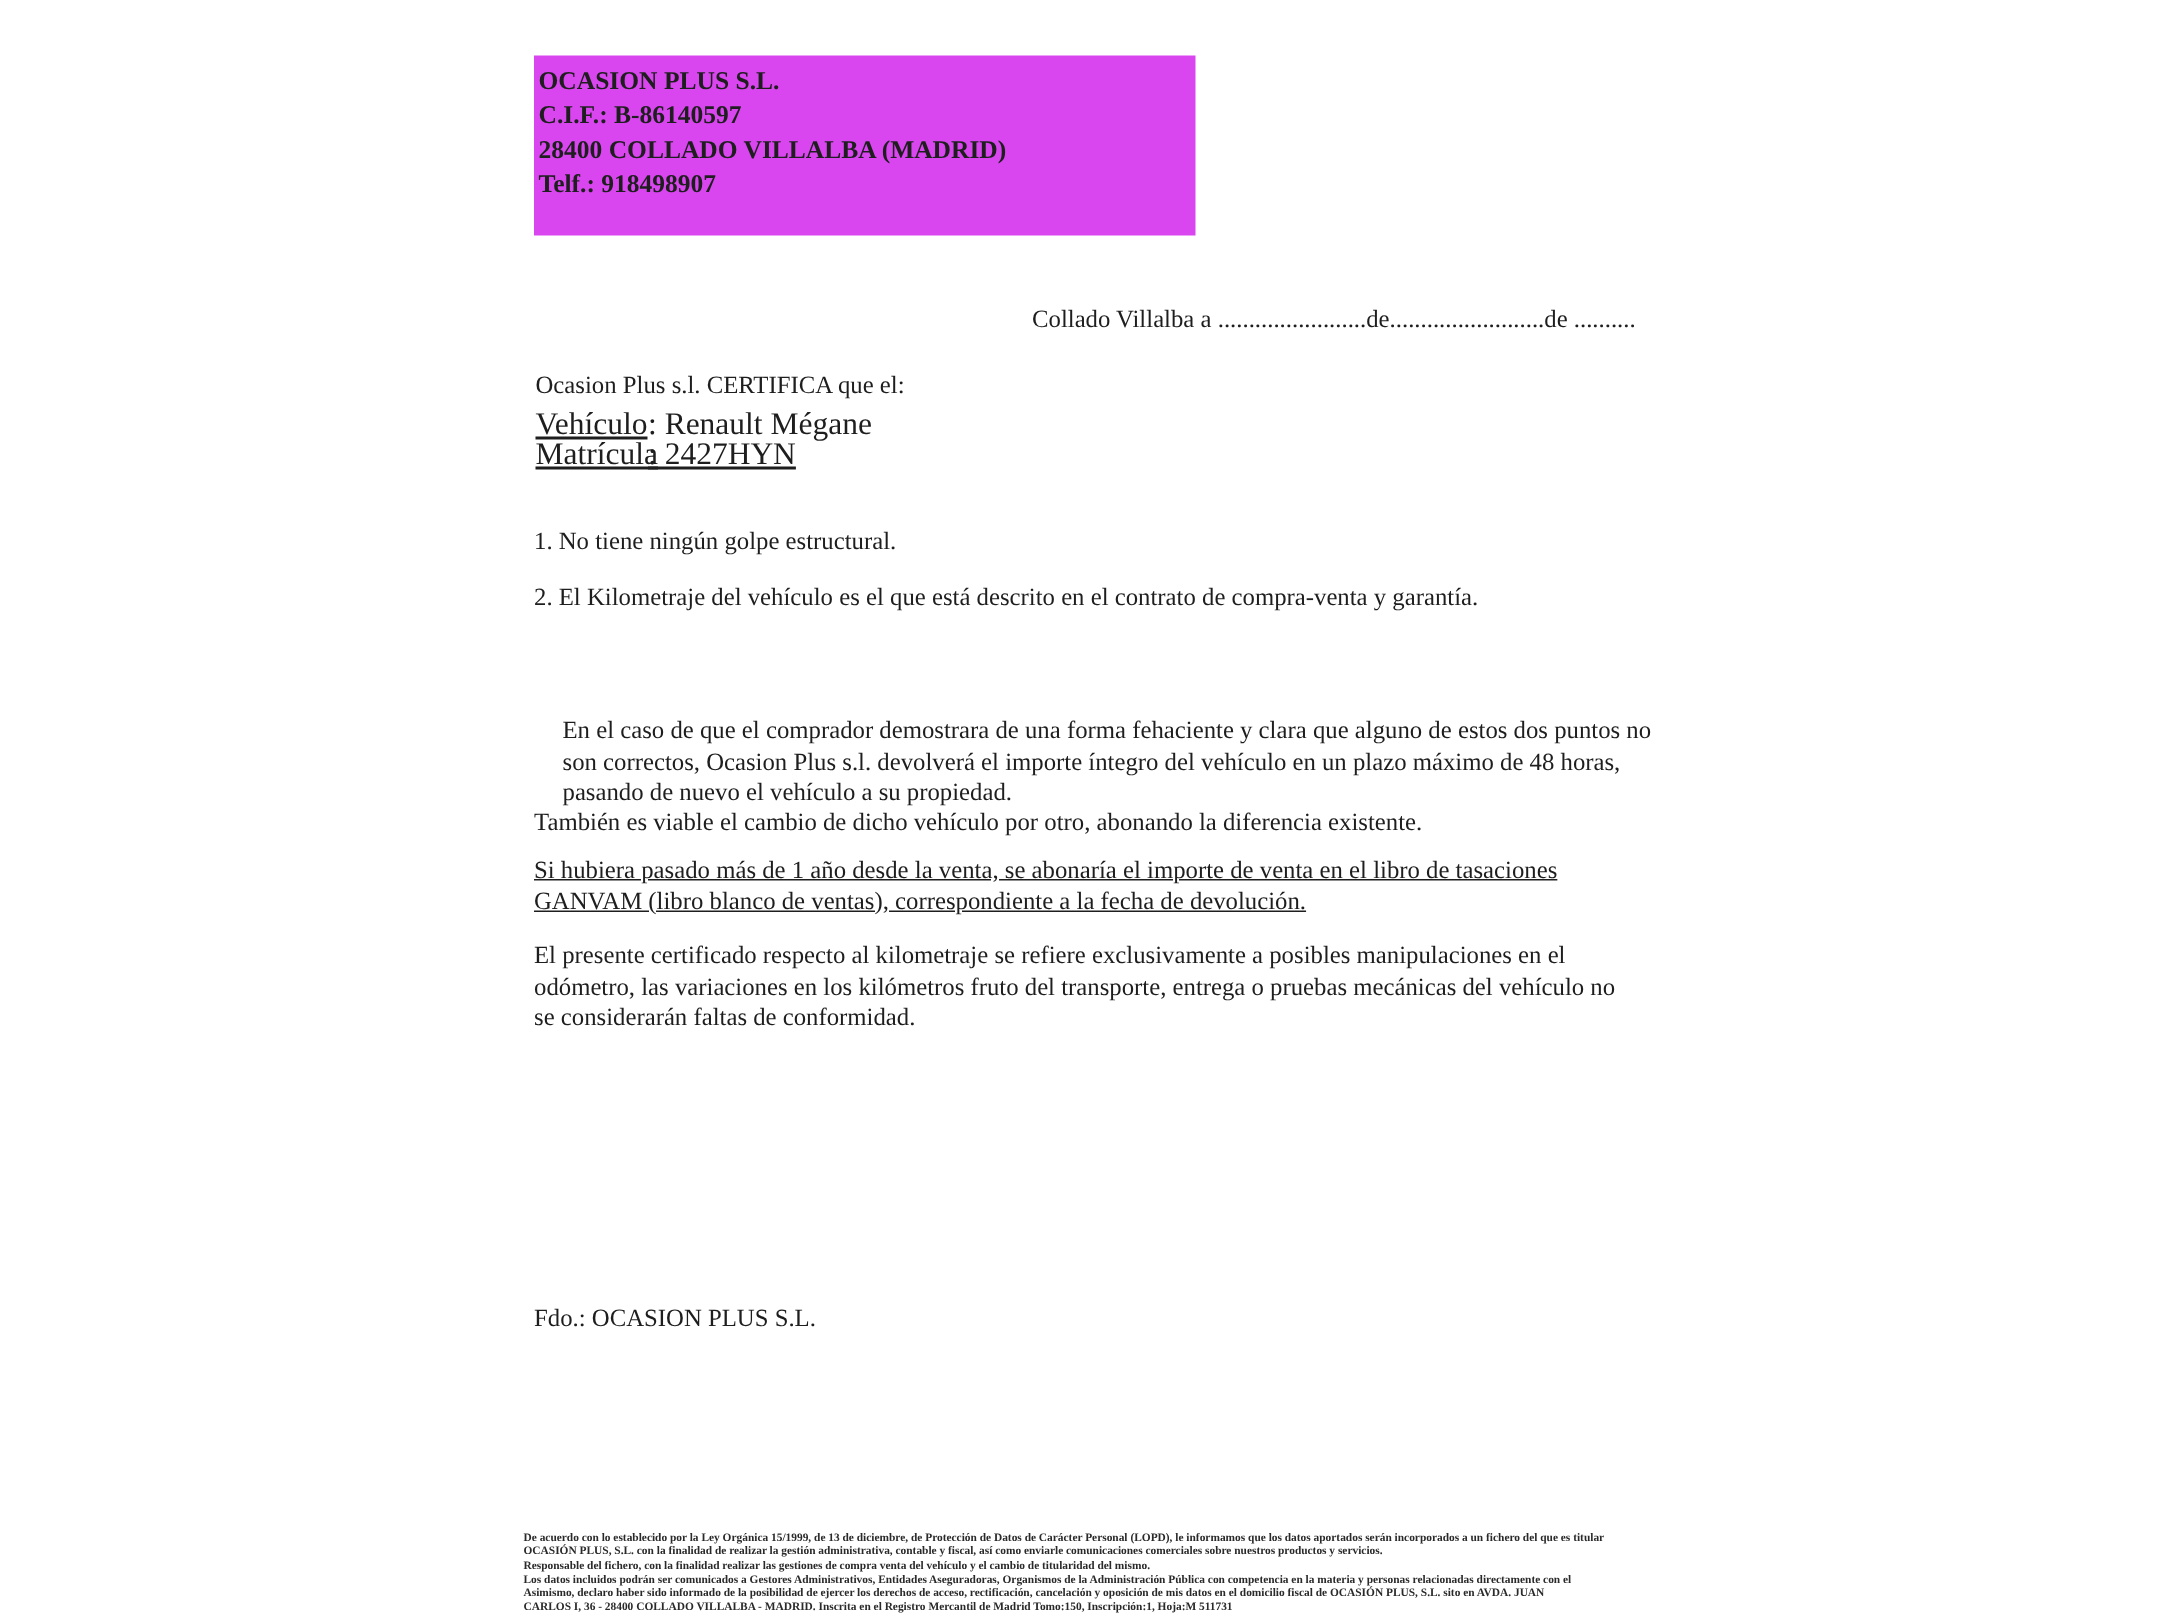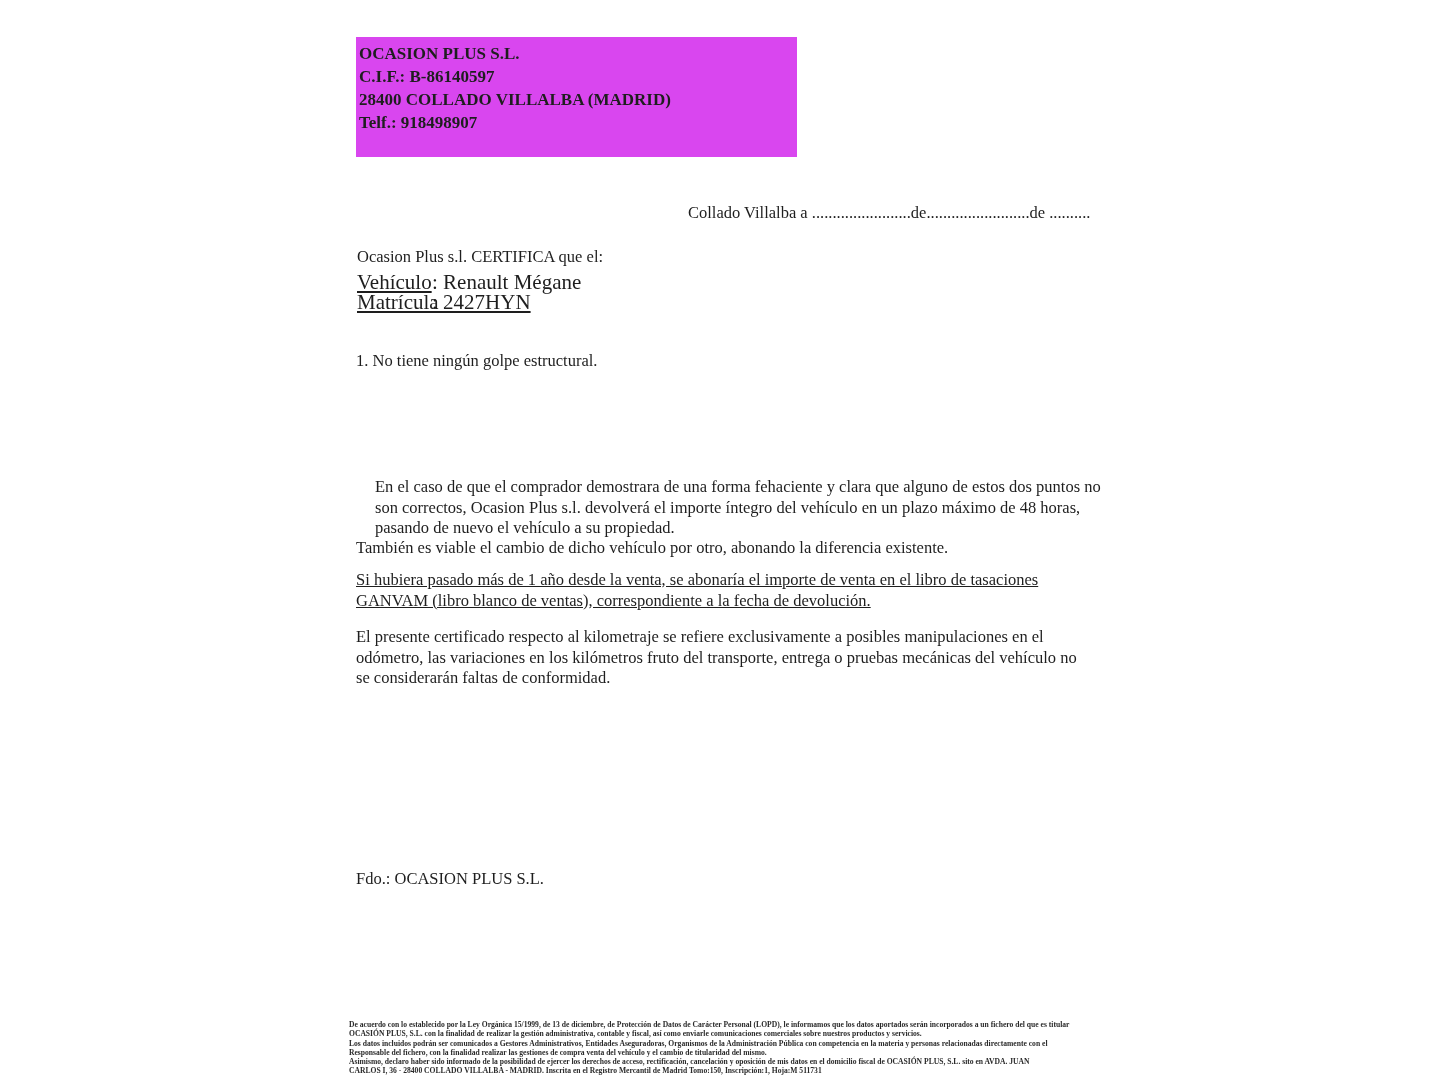--- a/index.html
+++ b/index.html
@@ -121,30 +121,31 @@
 
   <div class="cert-row vehicle">
     <span class="cert-label-wrap"><u>Vehículo</u></span><span>: Renault Mégane</span>
   </div>
 
   <div class="cert-row plate">
     <span class="cert-label-wrap"><u>Matrícula</u></span><span>: 2427HYN</span>
   </div>
 
   <div class="point p1">1. No tiene ningún golpe estructural.</div>
+  <div class="point p2">2. El Kilometraje del vehículo es el que está descrito en el contrato de compra-venta y garantía.</div>
 
   <div class="para pa1">En el caso de que el comprador demostrara de una forma fehaciente y clara que alguno de estos dos puntos no son correctos, Ocasion Plus s.l. devolverá el importe íntegro del vehículo en un plazo máximo de 48 horas, pasando de nuevo el vehículo a su propiedad.</div>
   <div class="para pa2">También es viable el cambio de dicho vehículo por otro, abonando la diferencia existente.</div>
   <div class="para pa3">Si hubiera pasado más de 1 año desde la venta, se abonaría el importe de venta en el libro de tasaciones GANVAM (libro blanco de ventas), correspondiente a la fecha de devolución.</div>
   <div class="para pa4">El presente certificado respecto al kilometraje se refiere exclusivamente a posibles manipulaciones en el odómetro, las variaciones en los kilómetros fruto del transporte, entrega o pruebas mecánicas del vehículo no se considerarán faltas de conformidad.</div>
 
   <div class="signature">Fdo.: OCASION PLUS S.L.</div>
 
   <div class="legal-footer">
     <div>De acuerdo con lo establecido por la Ley Orgánica 15/1999, de 13 de diciembre, de Protección de Datos de Carácter Personal (LOPD), le informamos que los datos aportados serán incorporados a un fichero del que es titular</div>
     <div>OCASIÓN PLUS, S.L. con la finalidad de realizar la gestión administrativa, contable y fiscal, así como enviarle comunicaciones comerciales sobre nuestros productos y servicios.</div>
+    <div>Responsable del fichero, con la finalidad realizar las gestiones de compra venta del vehículo y el cambio de titularidad del mismo.</div>
     <div>Los datos incluidos podrán ser comunicados a Gestores Administrativos, Entidades Aseguradoras, Organismos de la Administración Pública con competencia en la materia y personas relacionadas directamente con el</div>
-    <div>Responsable del fichero, con la finalidad realizar las gestiones de compra venta del vehículo y el cambio de titularidad del mismo.</div>
     <div>Asimismo, declaro haber sido informado de la posibilidad de ejercer los derechos de acceso, rectificación, cancelación y oposición de mis datos en el domicilio fiscal de OCASIÓN PLUS, S.L. sito en AVDA. JUAN</div>
     <div>CARLOS I, 36 - 28400 COLLADO VILLALBA - MADRID. Inscrita en el Registro Mercantil de Madrid Tomo:150, Inscripción:1, Hoja:M 511731</div>
   </div>
 
 </div>
 
 </body></html>

